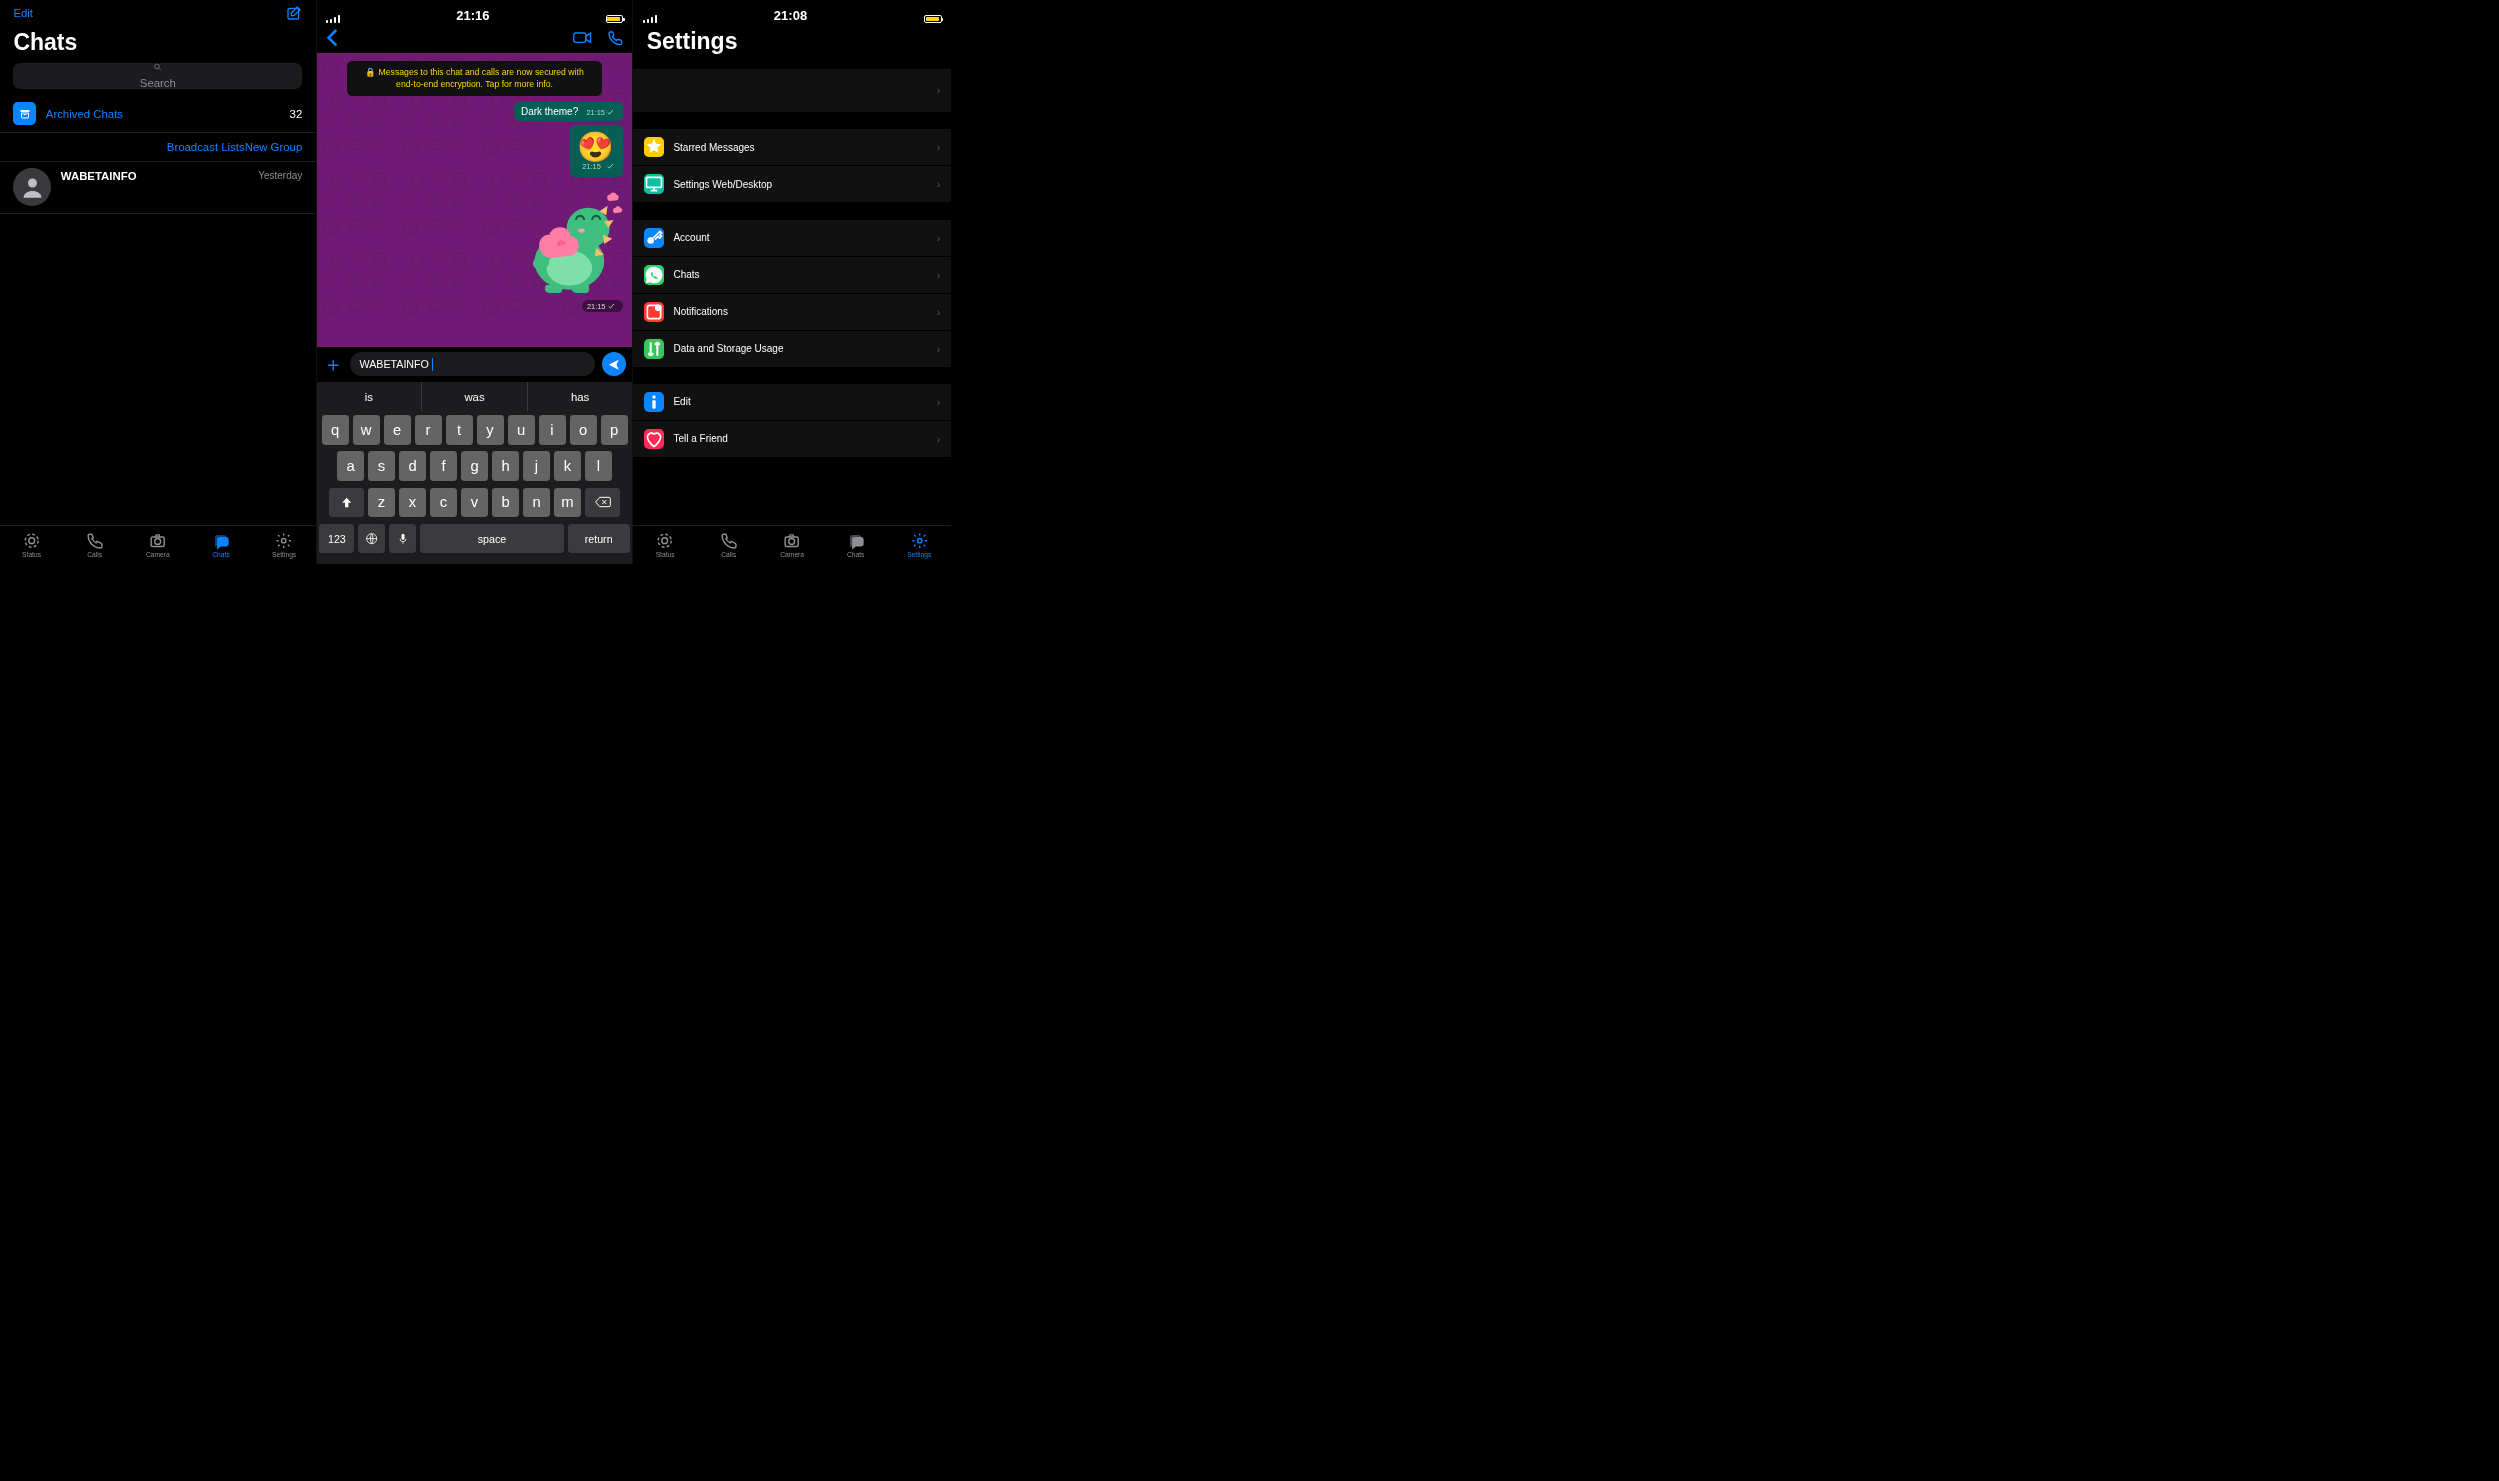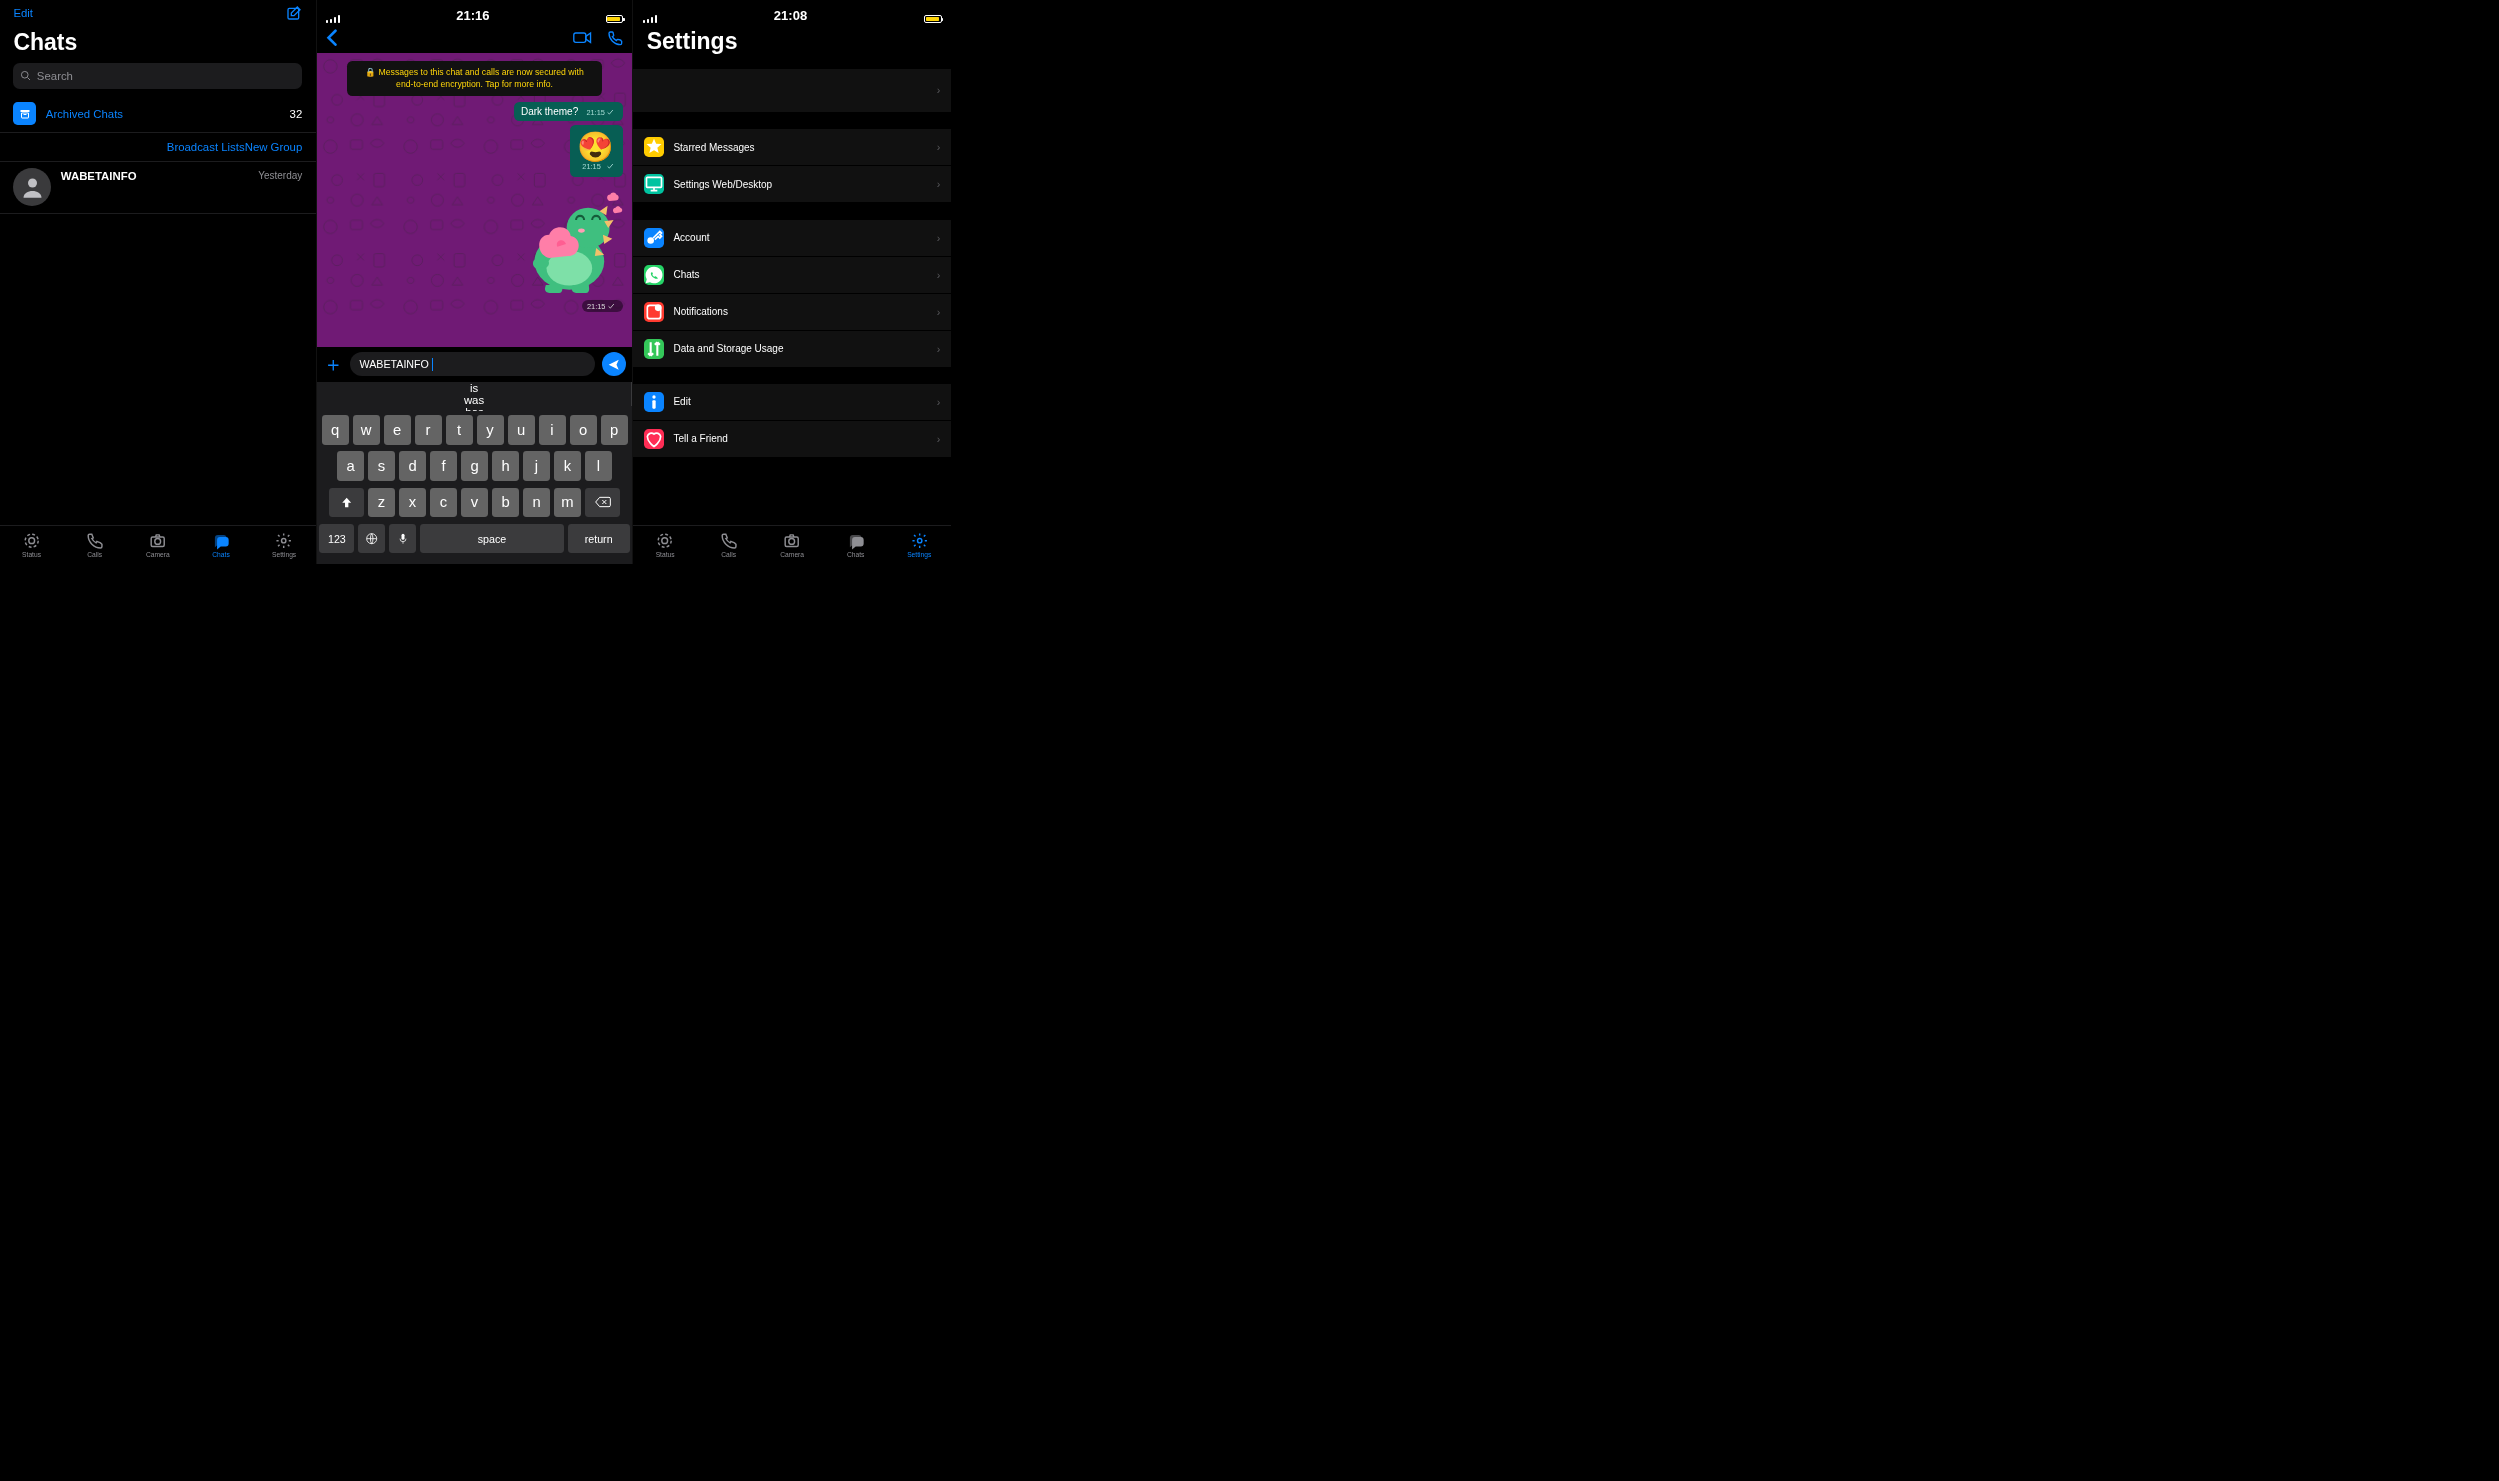--- a/index.html
+++ b/index.html
@@ -17,21 +17,21 @@
   .sb-right { display: flex; align-items: center; }
   .battery { width: 17.4px; height: 8px; border: 0.7px solid #fff; border-radius: 2px; position: relative; display: flex; align-items: center; padding: 0.7px; }
   .battery::after { content: ""; position: absolute; right: -2.7px; top: 2px; width: 1.3px; height: 3.4px; background: #fff; border-radius: 0 0.7px 0.7px 0; }
   .battery-fill { height: 100%; background: #ffd60a; border-radius: 0.7px; }
 
   
   .nav-row { display: flex; justify-content: space-between; align-items: center; padding: 5.4px 13.4px 2.7px; gap: 32px; }
   .link-blue { color: #0a84ff; font-size: 11.4px; }
   .compose-icon svg { width: 16px; height: 16px; stroke: #0a84ff; }
   .big-title { font-size: 23px; font-weight: 700; padding: 5.4px 13.4px 6.7px; }
-  .search-box { margin: 0 13.4px 6.7px; background: #1c1c1e; border-radius: 6.7px; height: 25.5px; display: flex; align-items: center; padding: 0 6.7px; color: #8e8e93; font-size: 11.4px; gap: 5.4px; }
+  .search-box { margin: 0 13.4px 6.7px; background: #1c1c1e; border-radius: 6.7px; height: 25.5px; display: flex; align-items: center; padding: 0 6.7px; color: #8e8e93; font-size: 11.4px; gap: 5.4px; flex-direction: column; }
   .row { display: flex; align-items: center; padding: 6.7px 13.4px; border-bottom: 0.7px solid #1c1c1e; }
   .arch-icon { width: 23px; height: 23px; background: #0a84ff; border-radius: 4.7px; display: flex; align-items: center; justify-content: center; margin-right: 9.4px; }
   .row-label { color: #0a84ff; font-size: 11.4px; flex: 1; }
   .row-count { color: #fff; font-size: 11.4px; }
   .bc-row { display: flex; justify-content: flex-end; padding: 8px 13.4px; border-bottom: 0.7px solid #1c1c1e; }
   .bc-row span { color: #0a84ff; font-size: 11.4px; }
   .chat-row { display: flex; padding: 6.7px 13.4px; border-bottom: 0.7px solid #1c1c1e; }
   .avatar { width: 38px; height: 38px; border-radius: 19px; background: #3a3a3c; display: flex; align-items: center; justify-content: center; margin-right: 9.4px; flex-shrink: 0; }
   .chat-meta { flex: 1; display: flex; justify-content: space-between; align-items: flex-start; padding-top: 1.3px; }
   .chat-name { font-size: 11.4px; font-weight: 600; color: #fff; }
@@ -55,21 +55,21 @@
   .bubble.emoji { padding: 6.7px; }
   .bubble.sticker { background: transparent; padding: 0; }
   .sticker-box { width: 114px; height: 114px; position: relative; }
   .sticker-ts { position: relative; float: right; background: rgba(0,0,0,.45); border-radius: 6.7px; padding: 1.3px 5.4px; font-size: 7.4px; color: #ddd; display: inline-flex; gap: 2.7px; align-items: center; margin: 1.3px 9.4px 0 auto; clear: both; }
   .emoji-face { font-size: 29.5px; line-height: 1; }
   .input-bar { display: flex; align-items: center; padding: 4px 6.7px; gap: 6.7px; background: #000; }
   .plus { color: #0a84ff; font-size: 20px; font-weight: 300; width: 20px; text-align: center; }
   .text-input { flex: 1; background: #1c1c1e; border-radius: 12px; height: 24px; display: flex; align-items: center; padding: 0 9.4px; color: #fff; font-size: 10.7px; }
   .caret { display: inline-block; width: 1.3px; height: 13.4px; background: #0a84ff; margin-left: 2.7px; }
   .send-btn { width: 24px; height: 24px; border-radius: 12px; background: #0a84ff; display: flex; align-items: center; justify-content: center; }
-  .sugg-row { display: flex; background: #1c1c1e; height: 29.5px; flex-direction: column; }
+  .sugg-row { display: flex; background: #1c1c1e; height: 29.5px; }
   .sugg { flex: 1; display: flex; align-items: center; justify-content: center; color: #fff; font-size: 11.4px; border-right: 0.7px solid #3a3a3c; }
   .sugg:last-child { border-right: none; }
   .keyboard { background: #1c1c1e; padding: 4px 2.7px 4px; }
   .krow { display: flex; justify-content: center; gap: 4px; margin-bottom: 6.7px; }
   .key { background: #646464; color: #fff; border-radius: 3.4px; height: 29.5px; display: flex; align-items: center; justify-content: center; font-size: 14.8px; width: 27px; }
   .key.dark { background: #3b3b3d; }
   .key.wide { flex: 1; font-size: 10.7px; }
   .krow.bottom .key { font-size: 10.7px; }
   .krow.bottom { }
 

